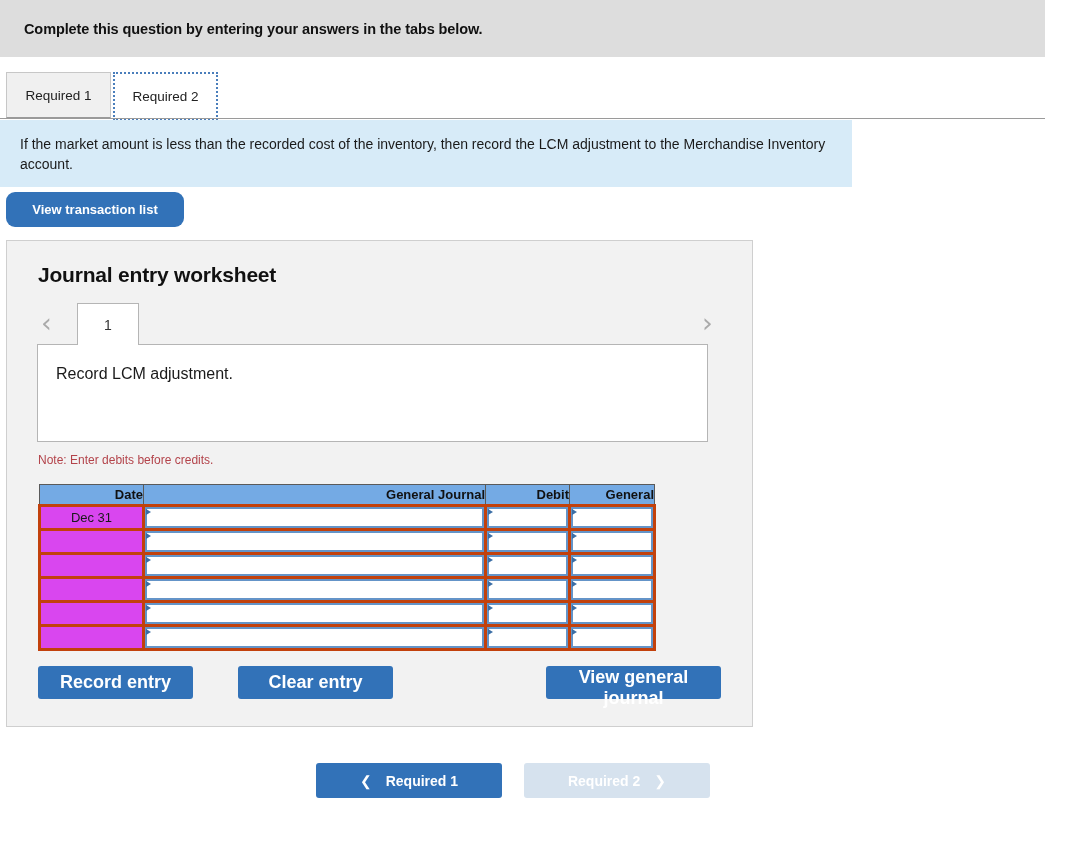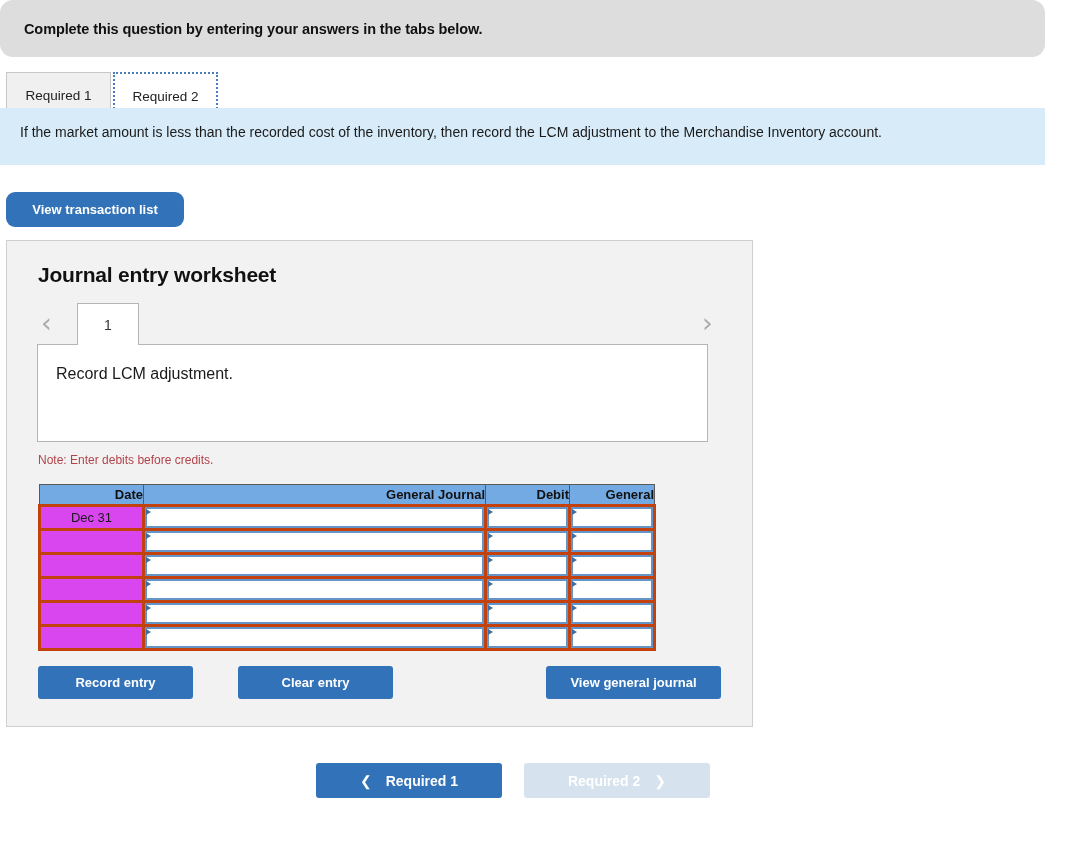--- a/index.html
+++ b/index.html
@@ -18,21 +18,20 @@
 
   
   .instruction-bar {
     position: absolute;
     left: 0; top: 0;
     width: 1045px;
     height: 57px;
     background: #dddddd;
     display: flex;
     align-items: center;
-    border-radius: 13px;
   }
   .instruction-text {
     font-size: 14.5px;
     font-weight: bold;
     color: #111111;
     padding-left: 24px;
     letter-spacing: -0.1px;
   }
 
   
@@ -73,22 +72,22 @@
     background: #ffffff;
     border: 2px dotted #4a7ebb;
     border-bottom: 2px dotted #4a7ebb;
     bottom: -1px;
     height: 48px;
   }
 
   
   .info-banner {
     position: absolute;
-    left: 0; top: 108px;
-    width: 1045px;
+    left: 0; top: 120px;
+    width: 852px;
     min-height: 57px;
     background: #d7ebf8;
     padding: 14px 20px 12px 20px;
   }
   .info-text {
     font-size: 14px;
     color: #1a1a1a;
     line-height: 1.45;
   }
 
@@ -244,21 +243,21 @@
 
   
   .ws-btn {
     position: absolute;
     height: 33px;
     background: #3272b8;
     color: #ffffff;
     border: none;
     border-radius: 3px;
     font-family: "Liberation Sans", sans-serif;
-    font-size: 13px;
+    font-size: 18px;
     font-weight: bold;
     cursor: pointer;
   }
   .btn-record  { left: 31px;  top: 425px; width: 155px; }
   .btn-clear   { left: 231px; top: 425px; width: 155px; }
   .btn-viewgj  { left: 539px; top: 425px; width: 175px; }
 
   
   .nav-prev, .nav-next {
     position: absolute;

